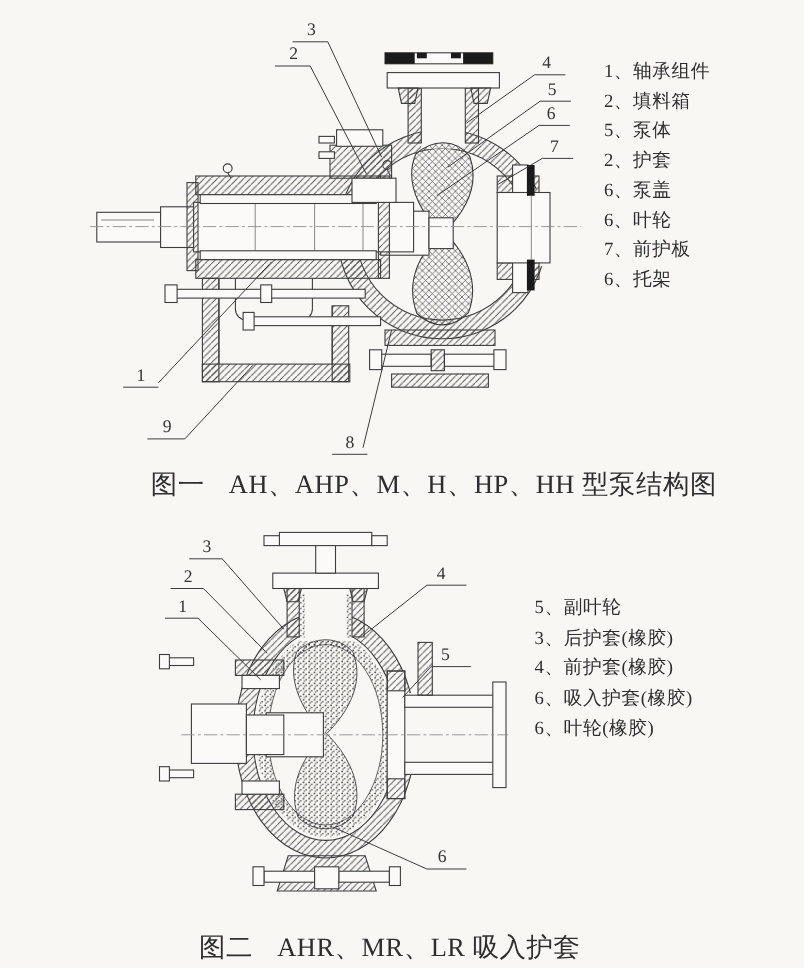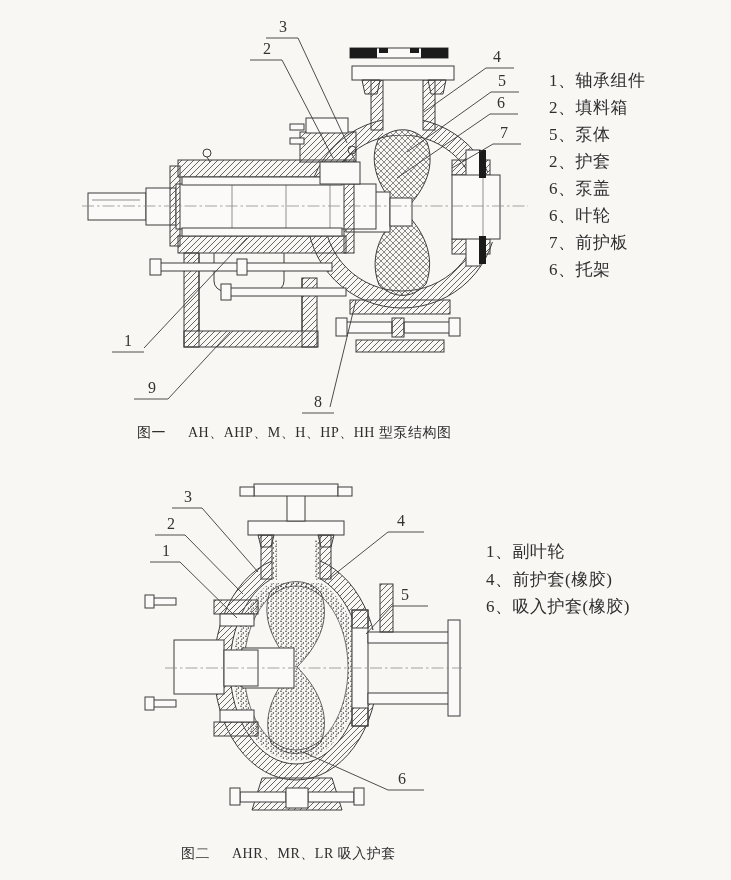--- a/index.html
+++ b/index.html
@@ -8,23 +8,23 @@
     background:#f8f7f4;
     font-family:"Liberation Serif","DejaVu Serif",serif;
     color:#2e2e2e;
   }
   .page{position:absolute;inset:0;}
   svg{position:absolute;}
   #fig1{left:70px;top:0;width:470px;height:418px;}
   #fig2{left:140px;top:470px;width:340px;height:375px;}
 
   .legend{position:absolute;font-size:17px;line-height:27px;letter-spacing:.5px;white-space:nowrap;}
-  .legend1{left:549px;top:67px;}
+  .legend1{left:549px;top:51px;}
   .legend2{left:486px;top:538px;line-height:27.5px;}
-  .caption{position:absolute;font-size:14px;white-space:nowrap;letter-spacing:.5px;}
+  .caption{position:absolute;font-size:24px;white-space:nowrap;letter-spacing:.5px;}
   .caption1{left:137px;top:424px;}
   .caption2{left:181px;top:845px;}
   .caption .gap{display:inline-block;width:22px;}
 
   
   .ln{fill:none;stroke:#3c3c3c;stroke-width:1;}
   .lnt{fill:none;stroke:#4a4a4a;stroke-width:.6;}
   .lnw{fill:#fbfaf8;stroke:#3c3c3c;stroke-width:1;}
   .hf{fill:url(#h1);stroke:#3c3c3c;stroke-width:1;}
   .hf2{fill:url(#h2);stroke:#3c3c3c;stroke-width:1;}
@@ -293,22 +293,24 @@
       <line x1="392" y1="606" x2="366" y2="634" class="ldr"></line>
       <text x="405" y="600" class="cnum">5</text>
 
       <line x1="388" y1="790" x2="424" y2="790" class="ldr"></line>
       <line x1="388" y1="790" x2="303" y2="752" class="ldr"></line>
       <text x="402" y="784" class="cnum">6</text>
     </g>
   </svg>
 
   <div class="legend legend2">
-    <div class="legend-item">1、副叶轮</div>
+    <div class="legend-item">5、副叶轮</div>
+    <div class="legend-item">3、后护套(橡胶)</div>
     <div class="legend-item">4、前护套(橡胶)</div>
     <div class="legend-item">6、吸入护套(橡胶)</div>
+    <div class="legend-item">6、叶轮(橡胶)</div>
   </div>
 
   <div class="caption caption2">
     <span>图二</span><span class="gap"></span><span>AHR、MR、LR 吸入护套</span>
   </div>
 
 </div>
 
 </body></html>

